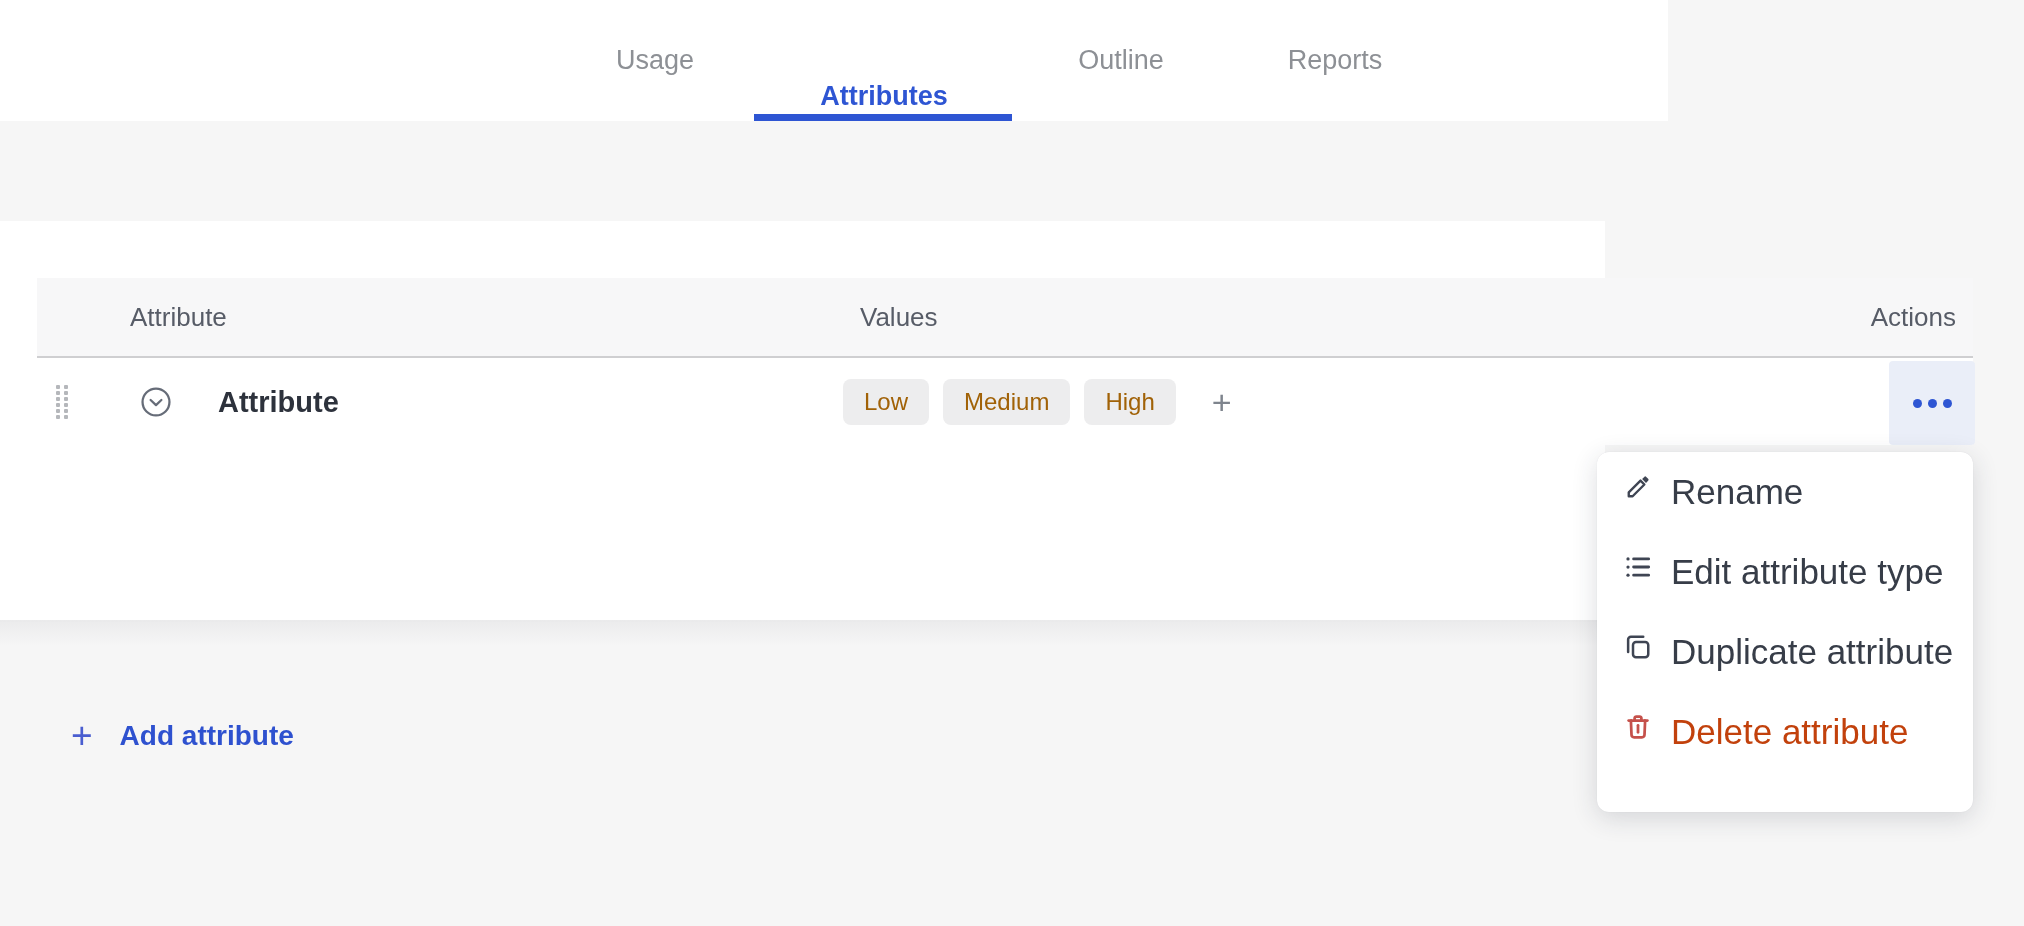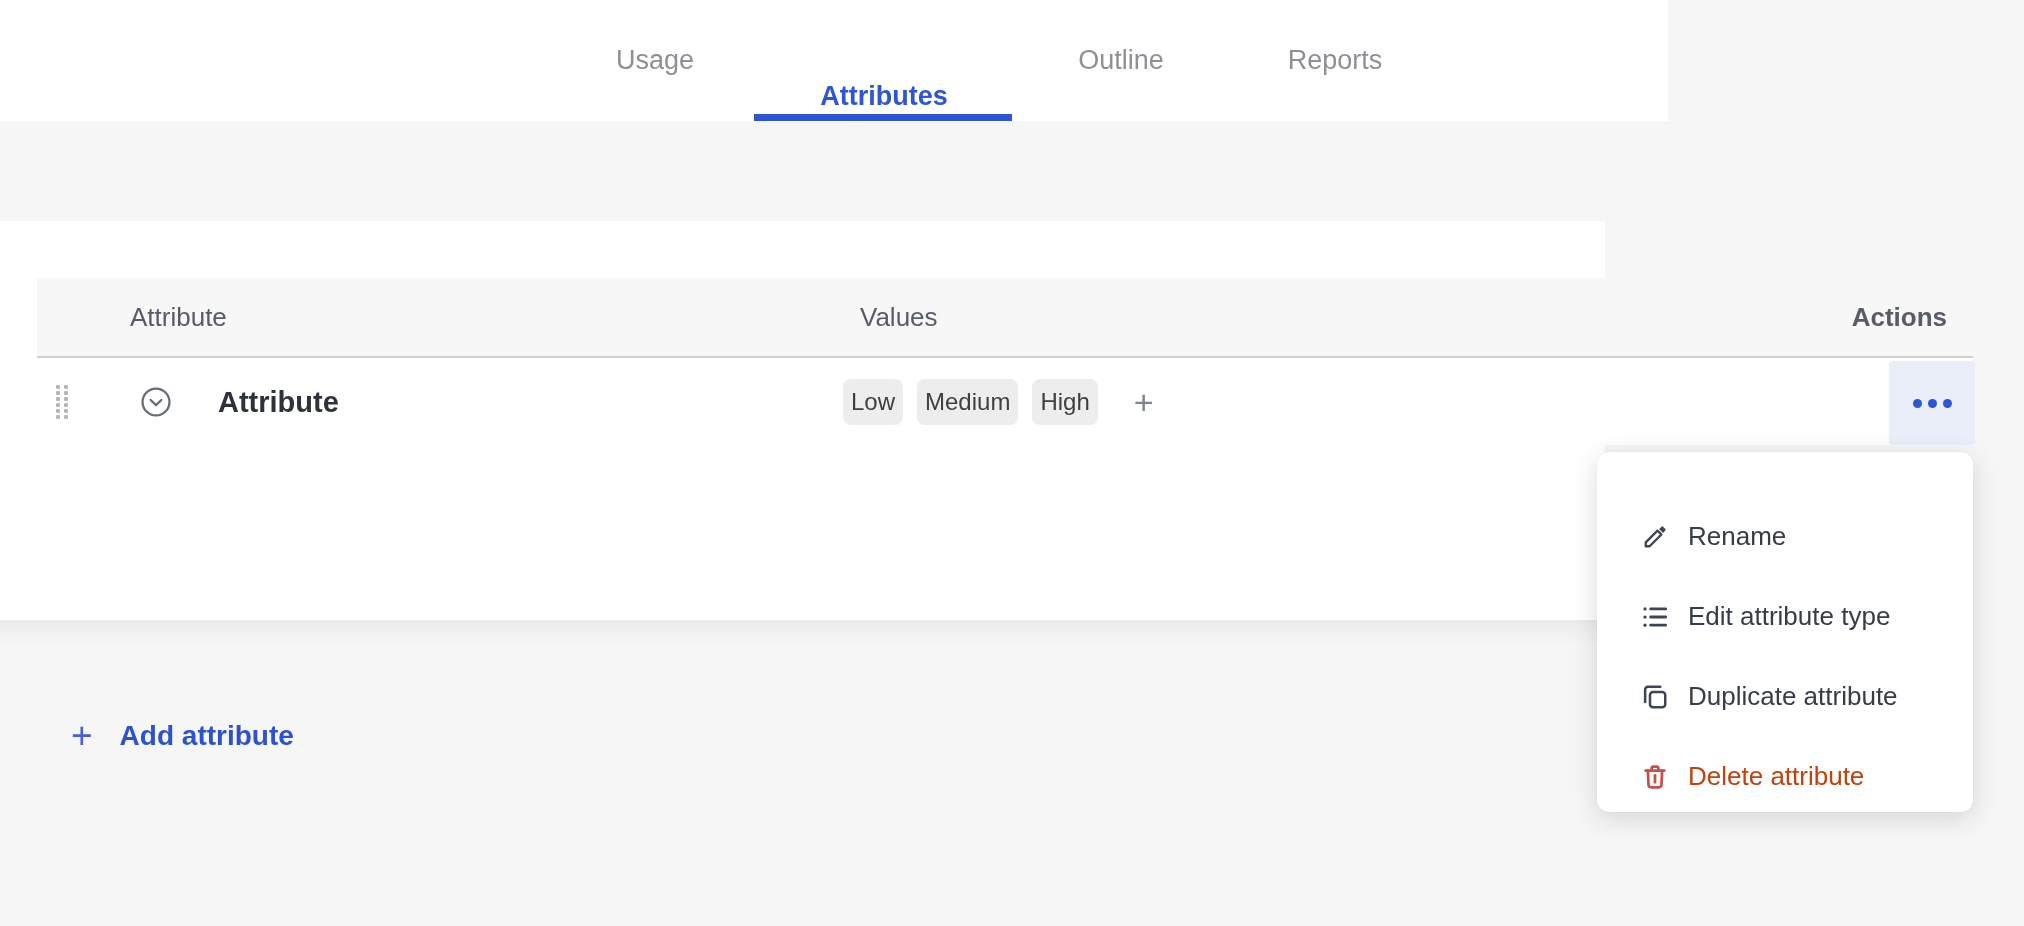--- a/index.html
+++ b/index.html
@@ -39,21 +39,21 @@
   .table-header{
     position:absolute;left:37px;top:57px;width:1936px;height:80px;
     background:#f7f7f8;border-bottom:2px solid #cfcfd1;box-sizing:border-box;
   }
   .th{
     position:absolute;top:0;height:78px;display:flex;align-items:center;
     font-size:26px;color:#575c67;white-space:nowrap;
   }
   .th-attribute{left:93px;}
   .th-values{left:823px;}
-  .th-actions{right:26px;font-weight:bold;}
+  .th-actions{right:17px;}
 
   .attr-row{
     position:absolute;left:37px;top:137px;width:1936px;height:87px;background:#ffffff;
   }
   .drag-handle{
     position:absolute;left:15px;top:50%;transform:translateY(-50%);
     display:grid;grid-template-columns:4px 4px;grid-auto-rows:4px;
     column-gap:4px;row-gap:2px;cursor:grab;padding:4px;
   }
   .drag-handle i{background:#b5b7bb;border-radius:1px;display:block;}
@@ -63,22 +63,22 @@
   }
   .attr-name{
     position:absolute;left:181px;top:50%;transform:translateY(-50%);
     font-size:29px;font-weight:700;color:#2d323c;white-space:nowrap;
   }
   .chips{
     position:absolute;left:806px;top:50%;transform:translateY(-50%);
     display:flex;align-items:center;gap:14px;
   }
   .chip{
-    height:46px;line-height:46px;padding:0 8px;border-radius:8px;
-    background:#ededee;color:#404040;font-size:24px;cursor:pointer;white-space:nowrap;
+    height:46px;line-height:46px;padding:0 21px;border-radius:8px;
+    background:#ededee;color:#a16207;font-size:24px;cursor:pointer;white-space:nowrap;
   }
   .chip-add{
     margin-left:22px;font-size:34px;color:#7e848d;cursor:pointer;line-height:46px;
     font-weight:400;
   }
   .actions-cell{
     position:absolute;left:1852px;top:3px;width:86px;height:84px;border-radius:4px;
     background:#eaeef8;display:flex;align-items:center;justify-content:center;cursor:pointer;
   }
   .ellipsis{display:flex;gap:6px;}
@@ -92,22 +92,22 @@
   .add-plus{font-size:37px;color:#4a5ed0;font-weight:400;line-height:48px;}
   .add-label{margin-left:27px;font-size:28px;font-weight:700;color:#2e51cf;white-space:nowrap;}
 
   
   .menu{
     position:absolute;left:1597px;top:452px;width:376px;height:360px;background:#ffffff;
     border-radius:12px;box-sizing:border-box;padding-top:20px;
     box-shadow:0 6px 26px rgba(40,45,60,0.16),0 0 1px rgba(40,45,60,0.12);
   }
   .menu-item{
-    height:80px;display:flex;align-items:flex-end;padding-left:43px;cursor:pointer;
-    color:#373d48;font-size:26px;white-space:nowrap;
+    height:80px;display:flex;align-items:flex-start;padding-left:26px;cursor:pointer;
+    color:#373d48;font-size:35px;white-space:nowrap;
   }
   .menu-item .mi-icon{width:30px;height:30px;flex:0 0 30px;margin-right:18px;color:#3f4553;}
   .menu-item.danger{color:#c2410c;}
   .menu-item.danger .mi-icon{color:#c5514b;}
 
   svg{display:block;width:100%;height:100%;}
 </style>
 </head>
 <body>
 

